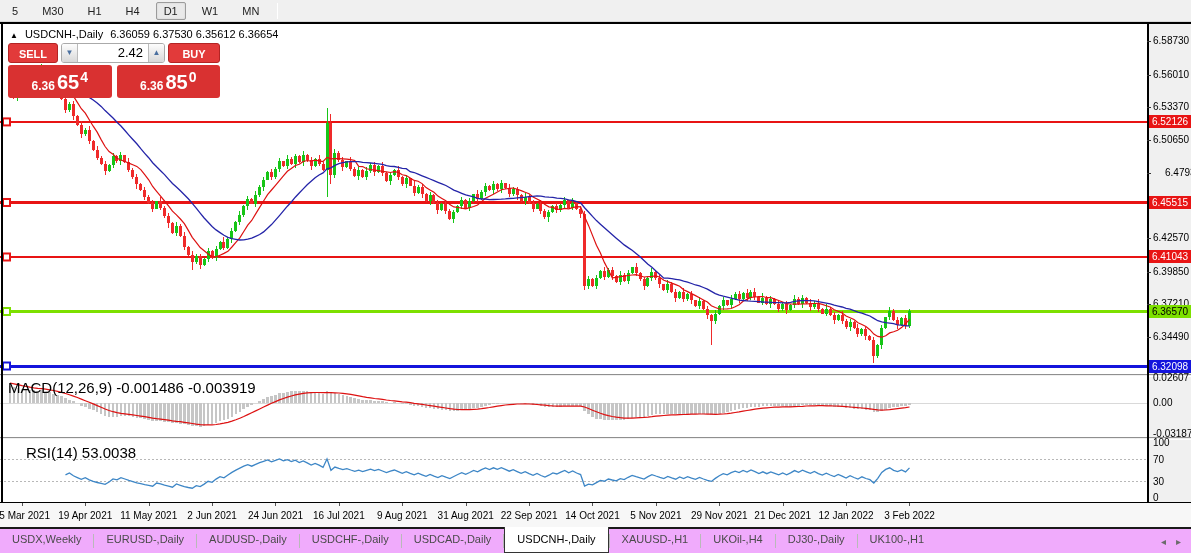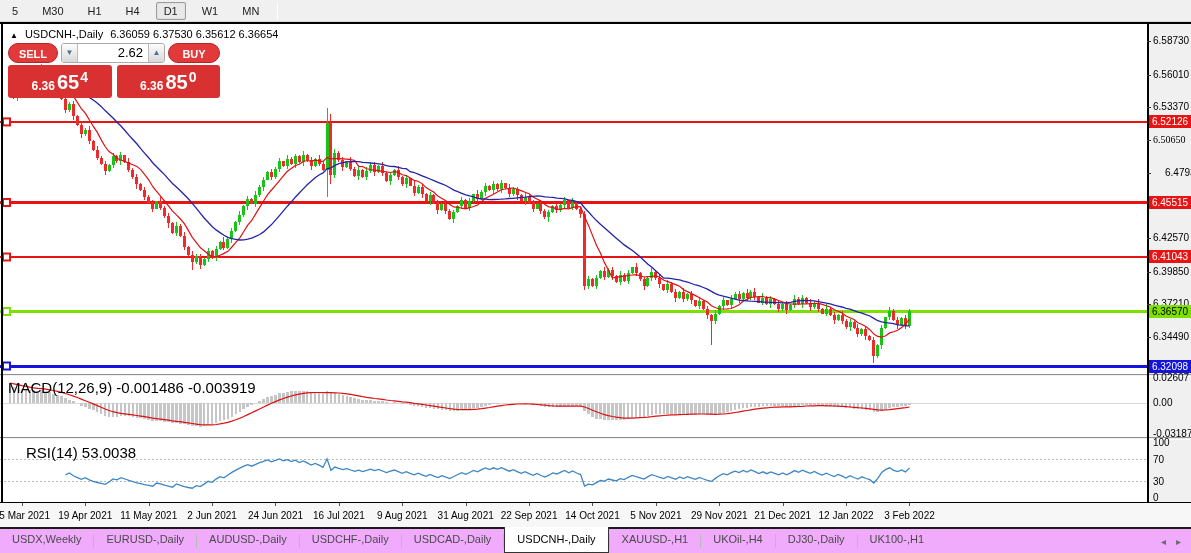--- a/index.html
+++ b/index.html
@@ -42,21 +42,21 @@
   #tabbar { position:absolute; left:0; top:529px; width:1191px; height:24px; background:#f0abfc; display:flex; align-items:stretch; }
   .tab { font-size:11px; color:#4a4a4a; padding:4px 12px 0 12px; position:relative; }
   .tab.active { background:#fff; color:#000; border-left:1px solid #333; border-right:1px solid #333; border-bottom:1px solid #333; margin-top:-2px; padding-top:6px; z-index:3; }
   .tab-div { width:1px; background:#b9b9b9; margin:5px 0; }
   #tab-arrows { margin-left:auto; display:flex; gap:10px; align-items:center; padding-right:10px; color:#6b6b6b; font-size:10px; }
   #tab-arrows span { cursor:default; }
   
   #trade-panel { position:absolute; left:8px; top:43px; width:212px; z-index:8; }
   #tp-row1 { display:flex; height:20px; gap:3px; }
   .tp-btn { color:#fff; font-size:11px; font-weight:bold; text-align:center; line-height:20px;
-    background:#e23a3a; border:1px solid #b32424; border-radius:10px; }
+    background:#e23a3a; border:1px solid #b32424; border-radius:3px; }
   #sell-btn { width:50px; } #buy-btn { width:52px; }
   #vol-group { display:flex; flex:1; border:1px solid #aaa; border-radius:3px; overflow:hidden; background:#fff; }
   .spin { width:16px; background:linear-gradient(#fdfdfd,#d8d8d8); color:#4a6f9f; font-size:8px;
     text-align:center; line-height:18px; border:0; }
   #spin-dn { border-right:1px solid #bbb; } #spin-up { border-left:1px solid #bbb; }
   #vol-field { flex:1; font-size:13px; text-align:right; padding:1px 5px 0 0; color:#000; background:#fff; }
   #tp-row2 { display:flex; gap:5px; margin-top:2px; height:33px; }
   .quote-block { flex:1; background:#d93131; border-radius:3px; color:#fff; display:flex;
     align-items:flex-end; justify-content:center; padding-bottom:1px; }
   .q-base { font-size:12px; font-weight:bold; margin:0 2px 4px 0; }
@@ -807,21 +807,21 @@
   </div>
 
   <div class="pane-label" style="left:8px; top:379px;">MACD(12,26,9) -0.001486 -0.003919</div>
   <div class="pane-label" style="left:26px; top:444px;">RSI(14) 53.0038</div>
 
   <div id="trade-panel">
     <div id="tp-row1">
       <div id="sell-btn" class="tp-btn">SELL</div>
       <div id="vol-group">
         <div id="spin-dn" class="spin">▼</div>
-        <div id="vol-field">2.62</div>
+        <div id="vol-field">2.42</div>
         <div id="spin-up" class="spin">▲</div>
       </div>
       <div id="buy-btn" class="tp-btn">BUY</div>
     </div>
     <div id="tp-row2">
       <div class="quote-block">
         <span class="q-base">6.36</span>
         <span class="q-big">65</span>
         <span class="q-sup">4</span>
       </div>
@@ -834,21 +834,21 @@
   </div>
 
   <div id="price-axis">
       <div class="ax-tick" style="top: 41.4281px;"></div>
       <div class="ax-lbl" style="top: 35.4281px;">6.58730</div>
       <div class="ax-tick" style="top: 74.5781px;"></div>
       <div class="ax-lbl" style="top: 68.5781px;">6.56010</div>
       <div class="ax-tick" style="top: 106.753px;"></div>
       <div class="ax-lbl" style="top: 100.753px;">6.53370</div>
       <div class="ax-tick" style="top: 139.903px;"></div>
-      <div class="ax-lbl" style="top: 133.903px; font-family: Liberation Serif, serif;">6.50650</div>
+      <div class="ax-lbl" style="top: 133.903px;">6.50650</div>
       <div class="ax-tick" style="top: 173.053px;"></div>
       <div class="ax-lbl" style="top: 167.053px; padding-left: 12px;">6.47930</div>
       <div class="ax-tick" style="top: 238.378px;"></div>
       <div class="ax-lbl" style="top: 232.378px;">6.42570</div>
       <div class="ax-tick" style="top: 271.528px;"></div>
       <div class="ax-lbl" style="top: 265.528px;">6.39850</div>
       <div class="ax-tick" style="top: 303.703px;"></div>
       <div class="ax-lbl" style="top: 297.703px;">6.37210</div>
       <div class="ax-tick" style="top: 336.853px;"></div>
       <div class="ax-lbl" style="top: 330.853px;">6.34490</div>

